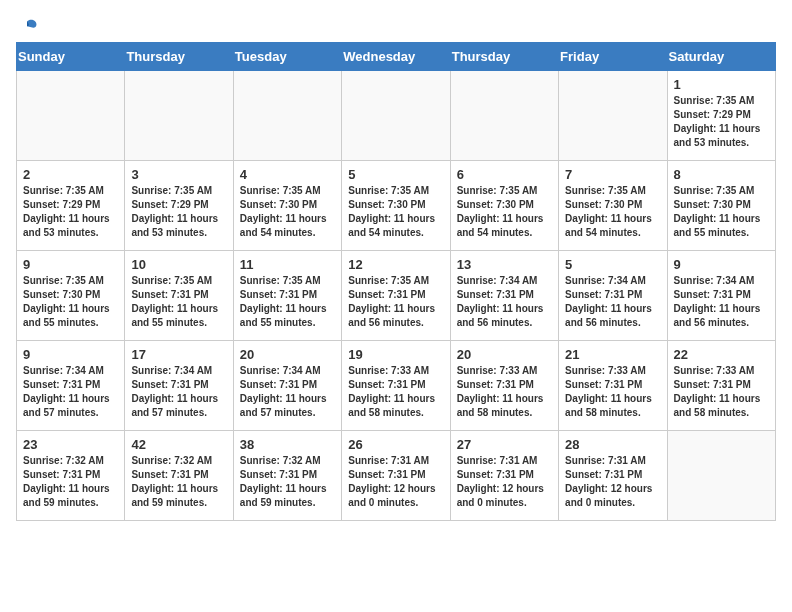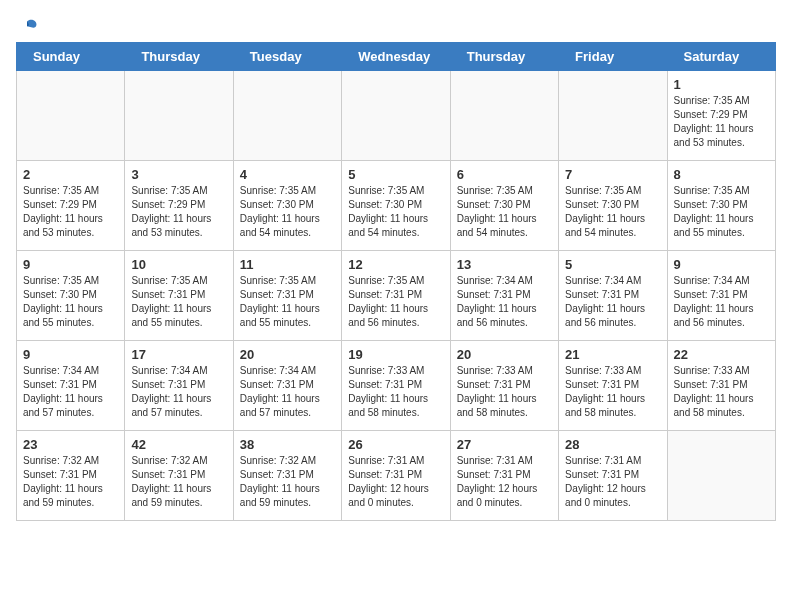--- a/index.html
+++ b/index.html
@@ -51,21 +51,21 @@
     .calendar {
       width: 100%;
       border-collapse: collapse;
       border: 1px solid #ccc;
     }
     .calendar th {
       background-color: #3a7cc1;
       color: #fff;
       font-size: 13px;
       font-weight: bold;
-      padding: 6px 16px;
+      padding: 6px 1px;
       text-align: left;
       border: 1px solid #3a7cc1;
     }
     .calendar td {
       vertical-align: top;
       width: calc(100% / 7);
       padding: 6px 6px 4px 6px;
       border: 1px solid #ccc;
       font-size: 10.5px;
       color: #333;
@@ -74,20 +74,21 @@
     .day-num {
       font-size: 13px;
       font-weight: bold;
       margin-bottom: 2px;
       display: block;
     }
     .day-info {
       font-size: 10px;
       color: #333;
       line-height: 1.4;
+      font-weight: bold;
     }
     .empty-cell {
       background: #f9f9f9;
     }
   </style>
 </head>
 <body>
 
 <div class="header-area">
   <div class="logo">

